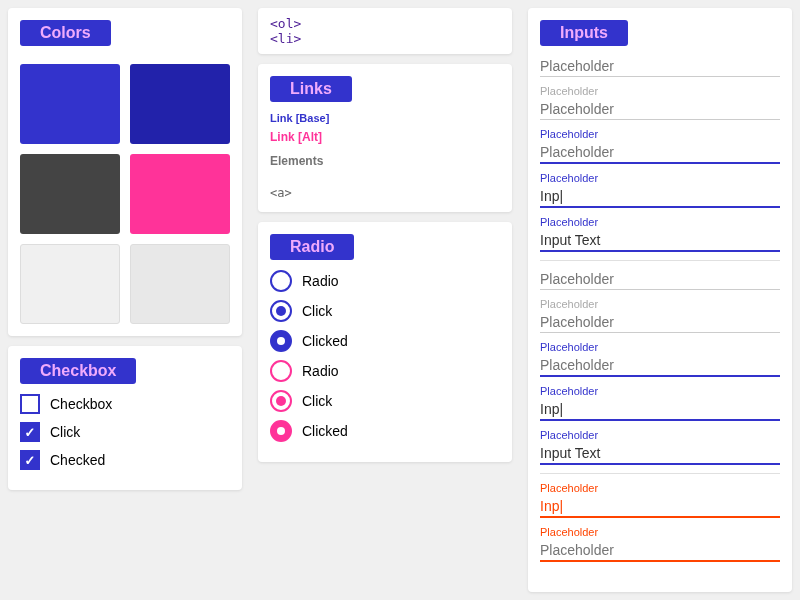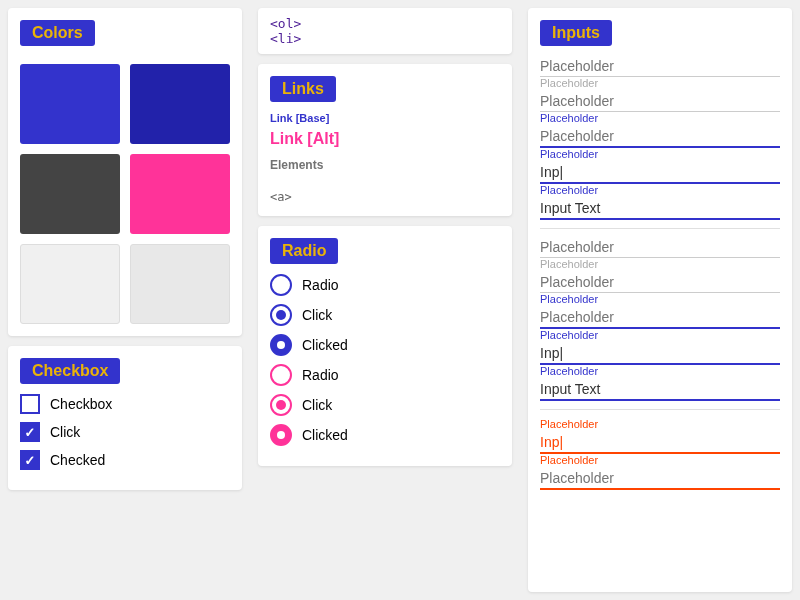--- a/index.html
+++ b/index.html
@@ -21,24 +21,24 @@
       padding: 8px;
     }
     .col-1 { width: 250px; }
     .col-2 { width: 270px; }
     .col-3 { flex: 1; justify-content: center; }
 
     
     .section-header {
       display: inline-block;
       background: #3333cc;
-      color: #eab308;
+      color: #f0abfc;
       font-weight: bold;
       font-size: 16px;
-      padding: 4px 12px;
+      padding: 4px 20px;
       border-radius: 3px;
       margin-bottom: 10px;
     }
 
     
     .colors-card {
       background: white;
       border-radius: 4px;
       padding: 12px;
       box-shadow: 0 1px 3px rgba(0,0,0,0.1);
@@ -96,21 +96,21 @@
     .link-base {
       color: #3333cc;
       font-size: 11px;
       font-weight: bold;
       display: block;
       margin-bottom: 6px;
       text-decoration: none;
     }
     .link-alt {
       color: #ff3399;
-      font-size: 16px;
+      font-size: 12px;
       font-weight: bold;
       display: block;
       margin-bottom: 10px;
       text-decoration: none;
     }
     .elements-label {
       font-weight: bold;
       font-size: 12px;
       color: #737373;
       margin-bottom: 18px;
@@ -193,21 +193,21 @@
     
     .inputs-card {
       background: white;
       border-radius: 4px;
       padding: 12px;
       box-shadow: 0 1px 3px rgba(0,0,0,0.1);
       height: 100%;
       overflow: hidden;
     }
     .input-group {
-      margin-bottom: 0;
+      margin-bottom: 8px;
     }
     .input-label {
       font-size: 11px;
       color: #aaa;
       margin-bottom: 2px;
     }
     .input-label.blue { color: #3333cc; }
     .input-label.red { color: #ff4400; }
     .input-field {
       width: 100%;

